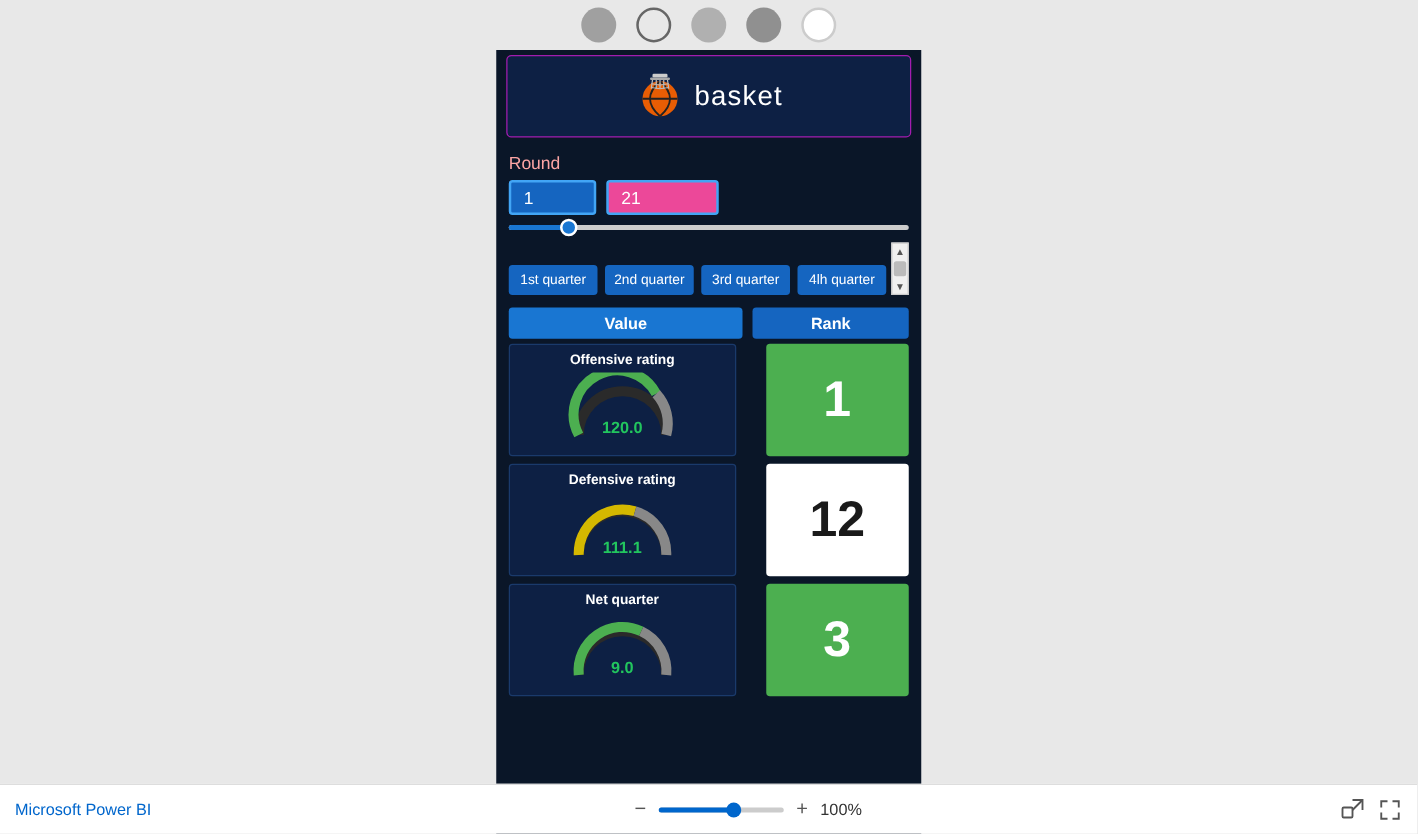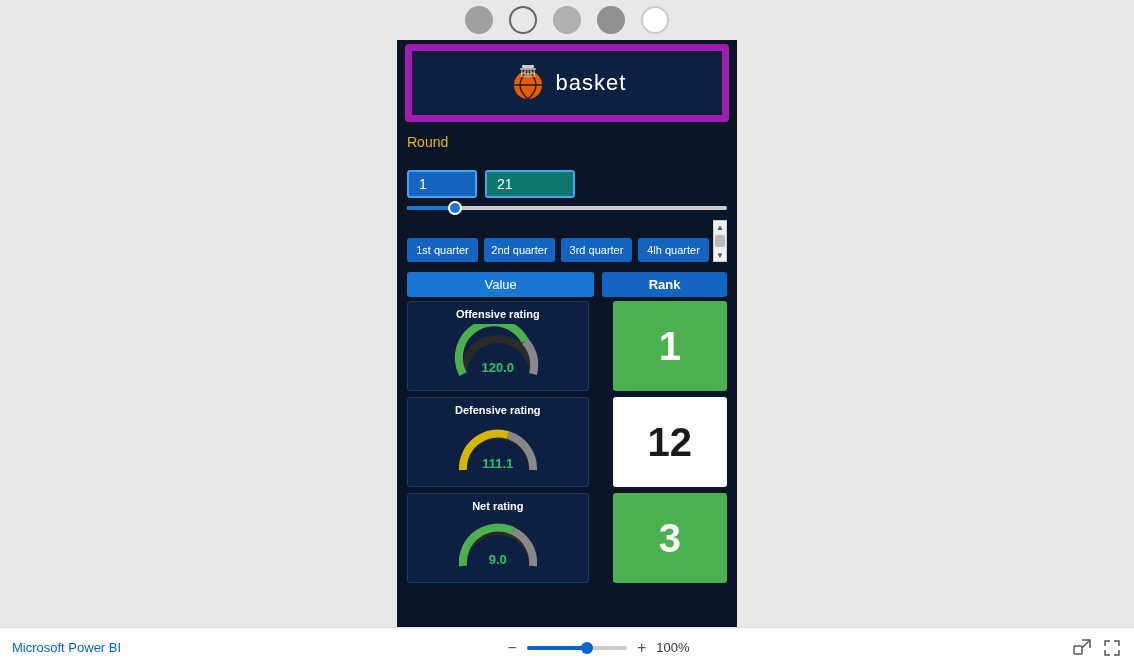--- a/index.html
+++ b/index.html
@@ -97,21 +97,21 @@
       display: flex;
       flex-direction: column;
       height: 627px;
       overflow: hidden;
     }
 
     
     .header-area {
       background: #0d2044;
       margin: 4px 8px;
-      border: 7px solid #a21caf;
+      border: 1px solid #a21caf;
       border-radius: 4px;
       display: flex;
       align-items: center;
       justify-content: center;
       padding: 12px;
       gap: 8px;
     }
     .logo-icon {
       width: 40px;
       height: 40px;
@@ -125,23 +125,23 @@
 
     
     .content-area {
       padding: 8px 10px;
       flex: 1;
       overflow: hidden;
     }
 
     
     .round-label {
-      color: #eab308;
+      color: #fca5a5;
       font-size: 14px;
-      margin-bottom: 20px;
+      margin-bottom: 6px;
     }
 
     
     .round-inputs {
       display: flex;
       gap: 8px;
       margin-bottom: 8px;
     }
     .round-input {
       background: #1565c0;
@@ -238,21 +238,21 @@
     
     .table-header {
       display: flex;
       gap: 8px;
       margin-bottom: 4px;
     }
     .th-value {
       background: #1976d2;
       color: #fff;
       font-size: 13px;
-      font-weight: 400;
+      font-weight: 700;
       text-align: center;
       padding: 5px 0;
       border-radius: 3px;
       flex: 1.5;
     }
     .th-rank {
       background: #1565c0;
       color: #fff;
       font-size: 13px;
       font-weight: 600;
@@ -359,21 +359,21 @@
       </svg>
       <span class="logo-text">basket</span>
     </div>
 
     <div class="content-area">
 
       <div class="round-label">Round</div>
 
       <div class="round-inputs">
         <input class="round-input" value="1" readonly="" style="background: rgb(21, 101, 192); border: 2px solid rgb(66, 165, 245); color: rgb(255, 255, 255); font-size: 14px; padding: 4px 10px; border-radius: 3px; width: 70px; outline: none;">
-        <input class="round-input wide" value="21" readonly="" style="background: #0f766e; border: 2px solid rgb(66, 165, 245); color: rgb(255, 255, 255); font-size: 14px; padding: 4px 10px; border-radius: 3px; width: 90px; outline: none;">
+        <input class="round-input wide" value="21" readonly="" style="background: #ec4899; border: 2px solid rgb(66, 165, 245); color: rgb(255, 255, 255); font-size: 14px; padding: 4px 10px; border-radius: 3px; width: 90px; outline: none;">
       </div>
 
       <div class="slider-container">
         <div class="slider-track">
           <div class="slider-fill"></div>
           <div class="slider-thumb"></div>
         </div>
       </div>
 
       <div class="quarters-wrapper">
@@ -430,21 +430,21 @@
             <div class="gauge-value">111.1</div>
           </div>
         </div>
         <div class="rank-card white-bg" style="background:#fff;">
           <span class="rank-number dark">12</span>
         </div>
       </div>
 
       <div class="rating-row">
         <div class="gauge-card">
-          <div class="gauge-label">Net rating</div>
+          <div class="gauge-label">Net quarter</div>
           <div class="gauge-svg-container">
             <svg width="90" height="55" viewBox="0 0 90 55">
 
               <path d="M10,50 A35,35 0 0,1 80,50" fill="none" stroke="#2a2a2a" stroke-width="8"></path>
 
               <path d="M10,50 A35,35 0 0,1 60,15" fill="none" stroke="#4caf50" stroke-width="8"></path>
 
               <path d="M60,15 A35,35 0 0,1 80,50" fill="none" stroke="#888" stroke-width="8"></path>
             </svg>
             <div class="gauge-value">9.0</div>

